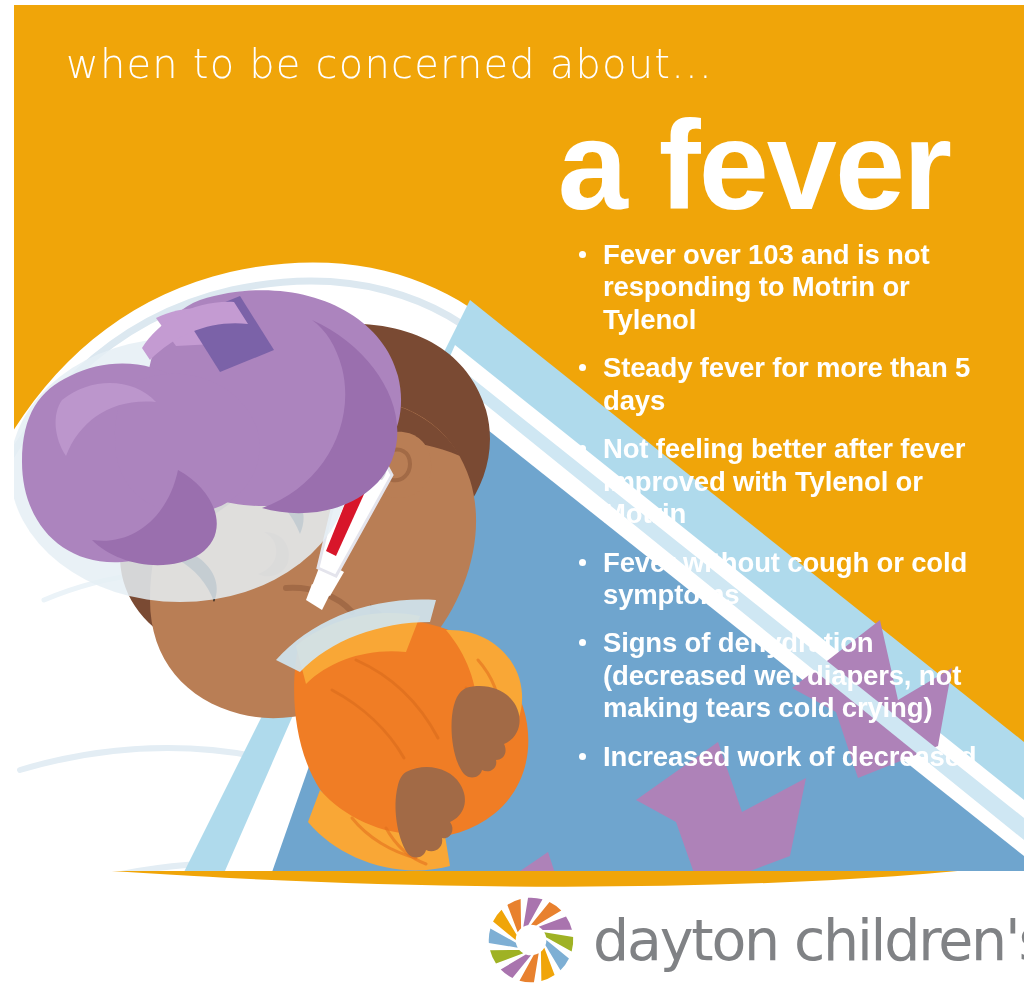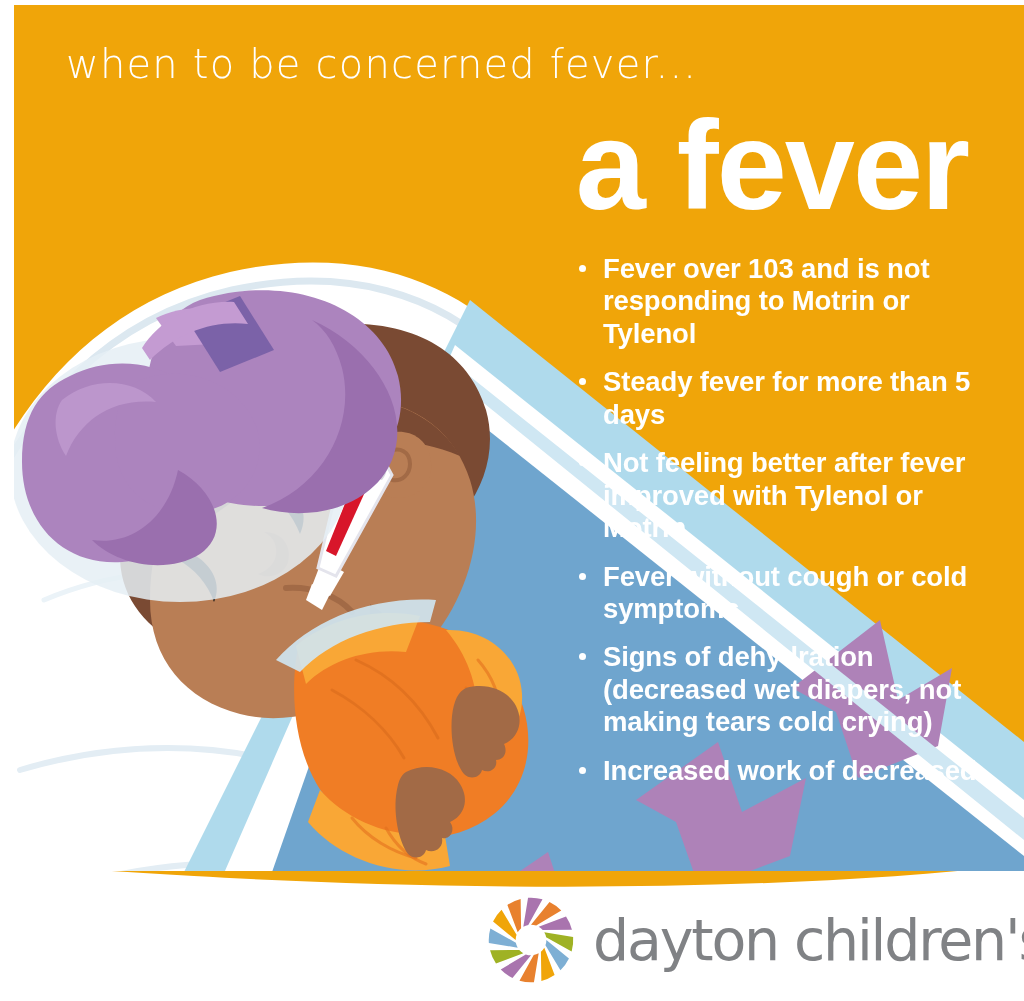--- a/index.html
+++ b/index.html
@@ -59,36 +59,36 @@
     color: #ffffff;
     font-size: 40px;
     font-weight: 300;
     letter-spacing: 1.2px;
     line-height: 1;
     white-space: nowrap;
     font-family: "DejaVu Sans", sans-serif;
   }
   #title {
     position: absolute;
-    right: 56px;
+    right: 74px;
     top: 100px;
     z-index: 6;
     color: #ffffff;
     font-size: 126px;
     font-weight: 700;
     letter-spacing: -2px;
     line-height: 1.05;
     white-space: nowrap;
     font-family: "Liberation Sans", sans-serif;
   }
 
   #bullet-list {
     position: absolute;
     left: 575px;
-    top: 253px;
+    top: 239px;
     width: 420px;
     z-index: 6;
     margin: 0;
     padding: 0;
     list-style: none;
   }
   .bullet-item {
     position: relative;
     color: #ffffff;
     font-size: 27.5px;
@@ -268,21 +268,21 @@
                C480,778 470,780 464,774 C454,762 450,736 452,716 C454,700 458,692 466,688 Z" fill="#A26A46"></path>
 
       <path d="M406,772 C426,762 450,768 460,784 C470,800 464,816 450,822
                C456,830 450,840 442,838 C444,848 434,854 426,850
                C424,858 414,860 408,854 C398,840 394,814 396,796 C398,782 400,776 406,772 Z" fill="#A26A46"></path>
 
       <path d="M300,672 C330,640 380,622 430,622 L436,600 C370,596 312,620 276,660 Z" fill="#CFE7F3" opacity="0.9"></path>
     </g>
   </svg>
 
-  <div id="headline">when to be concerned fever...</div>
+  <div id="headline">when to be concerned about...</div>
 
   <div id="title">a fever</div>
 
   <ul id="bullet-list">
     <li class="bullet-item">
       <span class="bullet-dot"></span>
       <span>Fever over 103 and is not responding to Motrin or Tylenol</span>
     </li>
     <li class="bullet-item">
       <span class="bullet-dot"></span>

